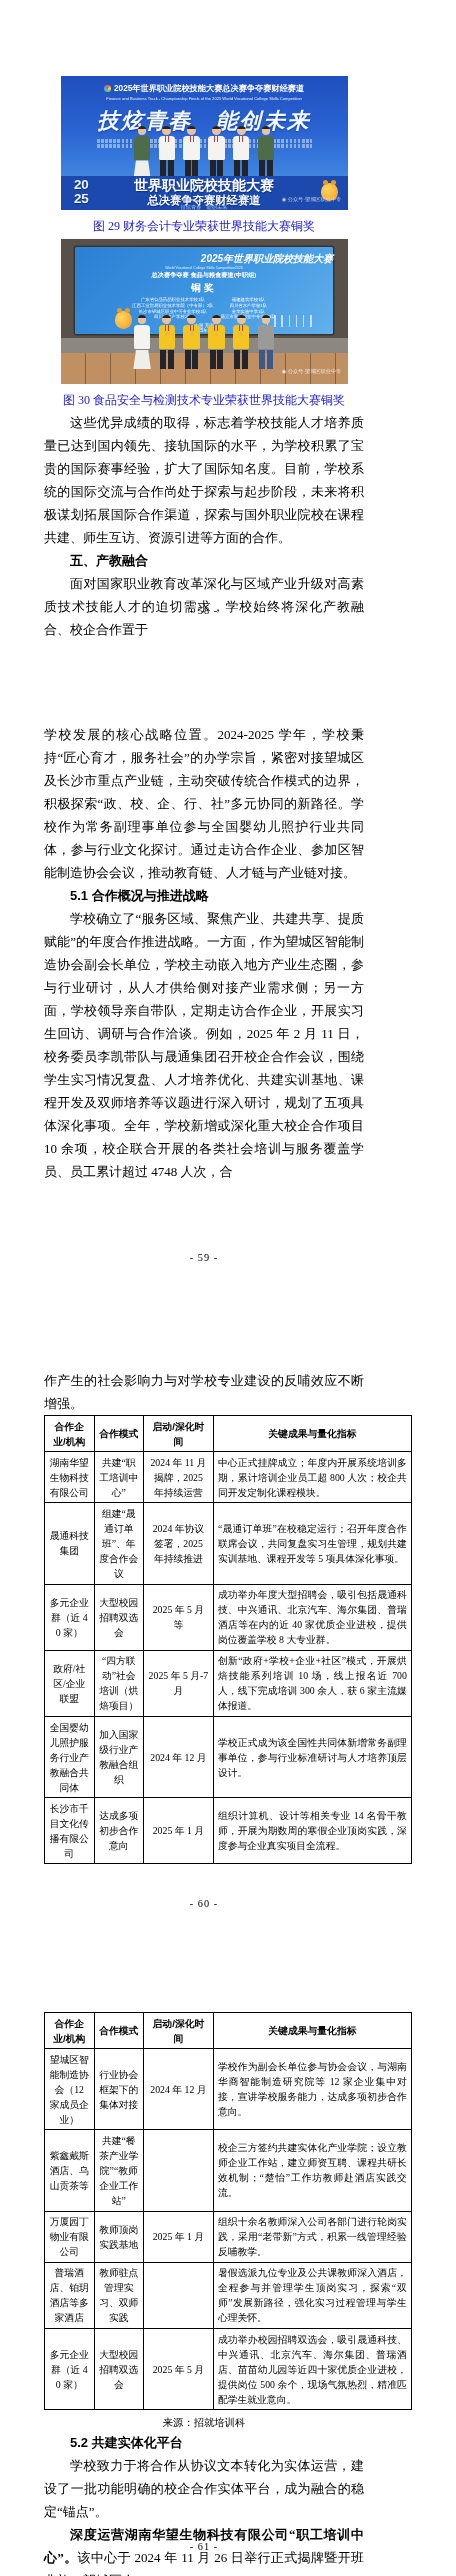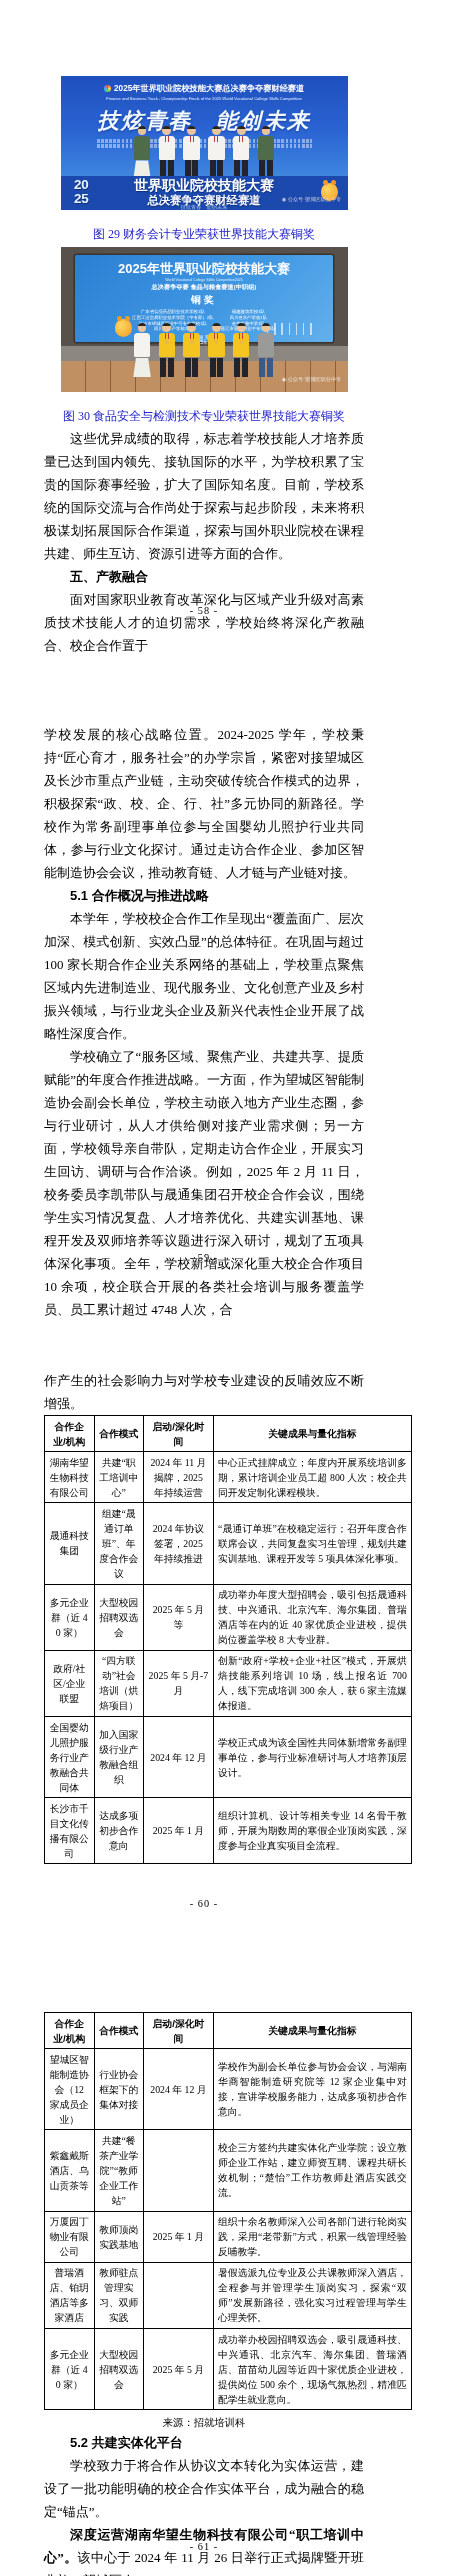--- a/index.html
+++ b/index.html
@@ -1,21 +1,21 @@
 <!DOCTYPE html>
 <html style="font-size:8.2px"><head>
 <meta charset="utf-8">
 <style>
   html,body{margin:0;padding:0;background:#ffffff;}
   body{width:456px;font-family:"Liberation Serif","DejaVu Serif",serif;color:#000;}
   .doc{position:relative;width:456px;height:2580px;overflow:hidden;background:#fff;}
   .pg{position:absolute;left:0;width:408px;}
   .pageno{position:absolute;top:527px;left:0;width:100%;text-align:center;
           font-size:10.3px;line-height:15.5px;letter-spacing:1px;}
-  .caption{width:368px;margin:17px auto 0;text-align:center;color:#2323c8;
+  .caption{width:368px;margin:9px auto 0;text-align:center;color:#2323c8;
            font-size:12px;line-height:15.5px;font-family:"Liberation Serif",serif;}
   p.body{margin:4.1px 44px 0;font-size:13px;line-height:23px;text-align:justify;}
   p.ind{text-indent:2em;}
   .h-cn{margin:0 44px;font-family:"Liberation Sans","DejaVu Sans",sans-serif;
         font-weight:bold;font-size:13px;line-height:23px;text-indent:2em;}
   .tbl-title{margin:2.1px 44px 0;text-align:center;font-family:"Liberation Sans",sans-serif;
              font-weight:bold;font-size:12.4px;line-height:20.6px;}
   table.coop{width:368px;margin:0 44px;border-collapse:collapse;border:1px solid #000;
              font-size:9.8px;line-height:15px;table-layout:fixed;}
   table.coop th,table.coop td{border:0.8px solid #000;padding:2.6px 4.1px;vertical-align:middle;
@@ -81,22 +81,22 @@
   .photo1 .wm{bottom:7.2px;}
 
   
   .photo2{height:145px;margin-top:4.1px;background:linear-gradient(180deg,#57504b 0 68%,#8d8781 68% 79%,#8d8781 79%);}
   .p2-floor{position:absolute;bottom:0;left:0;width:100%;height:31px;
       background:repeating-linear-gradient(90deg,#c09063 0 24px,#8a5f3c 24px 25px),
                  linear-gradient(180deg,#c49a6a,#a97b4e);}
   .p2-screen{position:absolute;left:14.4px;right:14.4px;top:8.2px;height:87px;border-radius:1.5px;
       background:linear-gradient(135deg,#2b7fd4 0%,#3f97e2 55%,#63b0ec 100%);
       box-shadow:0 0 0 1.5px #3a342f;}
-  .p2-title{margin-top:5.2px;text-align:center;color:#fff;font-family:"Liberation Sans",sans-serif;
-      font-weight:bold;font-size:13px;}
+  .p2-title{margin-top:5.2px;text-align:right;color:#fff;font-family:"Liberation Sans",sans-serif;
+      font-weight:bold;font-size:10px;font-style:italic;}
   .p2-en{text-align:center;color:#dcefff;font-size:3.6px;font-family:"Liberation Sans",sans-serif;}
   .p2-track{margin-top:1px;text-align:center;color:#fff;font-family:"Liberation Sans",sans-serif;
       font-weight:bold;font-size:6.2px;}
   .p2-award{margin-top:2.1px;text-align:center;color:#fff;font-family:"Liberation Sans",sans-serif;
       font-weight:bold;font-size:9.8px;letter-spacing:3.1px;}
   .p2-cols{display:flex;justify-content:center;gap:7.2px;margin-top:2.1px;}
   .p2-col{color:#fff;font-size:4.4px;line-height:5.7px;text-align:center;
       font-family:"Liberation Sans",sans-serif;}
   .p2-venue{margin-top:2.6px;text-align:center;color:#fff;font-size:4.6px;font-family:"Liberation Sans",sans-serif;}
   .p2-date{text-align:center;color:#fff;font-size:4.6px;font-family:"Liberation Sans",sans-serif;}
@@ -256,21 +256,20 @@
 
     <p class="body ind" style="margin-top:3.1px;">这些优异成绩的取得，标志着学校技能人才培养质量已达到国内领先、接轨国际的水平，为学校积累了宝贵的国际赛事经验，扩大了国际知名度。目前，学校系统的国际交流与合作尚处于探索与起步阶段，未来将积极谋划拓展国际合作渠道，探索与国外职业院校在课程共建、师生互访、资源引进等方面的合作。</p>
     <h3 class="h-cn">五、产教融合</h3>
     <p class="body ind" style="margin-top:0;">面对国家职业教育改革深化与区域产业升级对高素质技术技能人才的迫切需求，学校始终将深化产教融合、校企合作置于</p>
     <div class="pageno">- 58 -</div>
   </section>
 
   <section class="pg" style="top:723px;height:646px;">
     <p class="body" style="margin-top:0;">学校发展的核心战略位置。2024-2025 学年，学校秉持“匠心育才，服务社会”的办学宗旨，紧密对接望城区及长沙市重点产业链，主动突破传统合作模式的边界，积极探索“政、校、企、行、社”多元协同的新路径。学校作为常务副理事单位参与全国婴幼儿照护行业共同体，参与行业文化探讨。通过走访合作企业、参加区智能制造协会会议，推动教育链、人才链与产业链对接。</p>
     <h3 class="h-cn">5.1 合作概况与推进战略</h3>
-    <p class="body ind" style="margin-top:0;">本学年，学校校企合作工作呈现出“覆盖面广、层次加深、模式创新、实效凸显”的总体特征。在巩固与超过 100 家长期合作企业关系网络的基础上，学校重点聚焦区域内先进制造业、现代服务业、文化创意产业及乡村振兴领域，与行业龙头企业及新兴代表性企业开展了战略性深度合作。</p>
     <p class="body ind" style="margin-top:0;">学校确立了“服务区域、聚焦产业、共建共享、提质赋能”的年度合作推进战略。一方面，作为望城区智能制造协会副会长单位，学校主动嵌入地方产业生态圈，参与行业研讨，从人才供给侧对接产业需求侧；另一方面，学校领导亲自带队，定期走访合作企业，开展实习生回访、调研与合作洽谈。例如，2025 年 2 月 11 日，校务委员李凯带队与晟通集团召开校企合作会议，围绕学生实习情况复盘、人才培养优化、共建实训基地、课程开发及双师培养等议题进行深入研讨，规划了五项具体深化事项。全年，学校新增或深化重大校企合作项目 10 余项，校企联合开展的各类社会培训与服务覆盖学员、员工累计超过 4748 人次，合</p>
     <div class="pageno">- 59 -</div>
   </section>
 
   <section class="pg" style="top:1369px;height:643px;">
     <p class="body" style="margin-top:0;">作产生的社会影响力与对学校专业建设的反哺效应不断增强。</p>
     <table class="coop">
       <colgroup>
           <col class="c1">
           <col class="c2">

